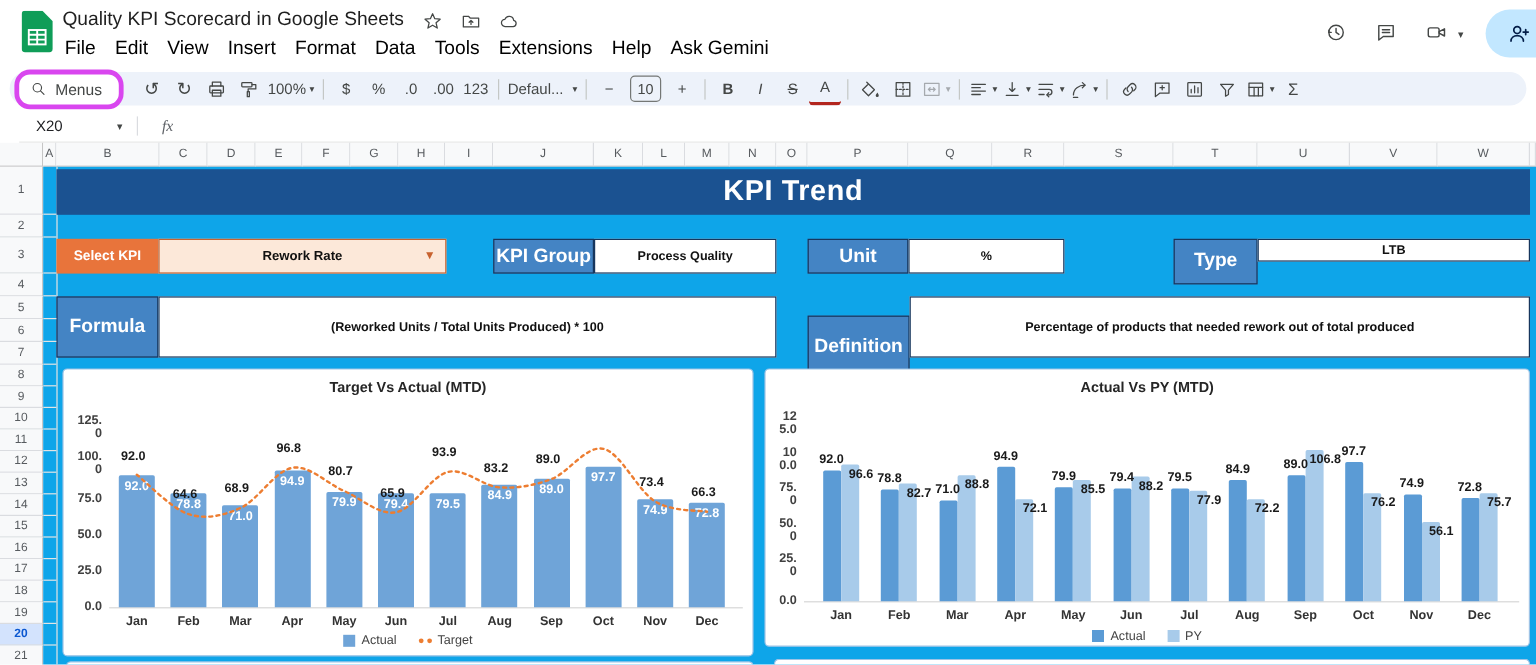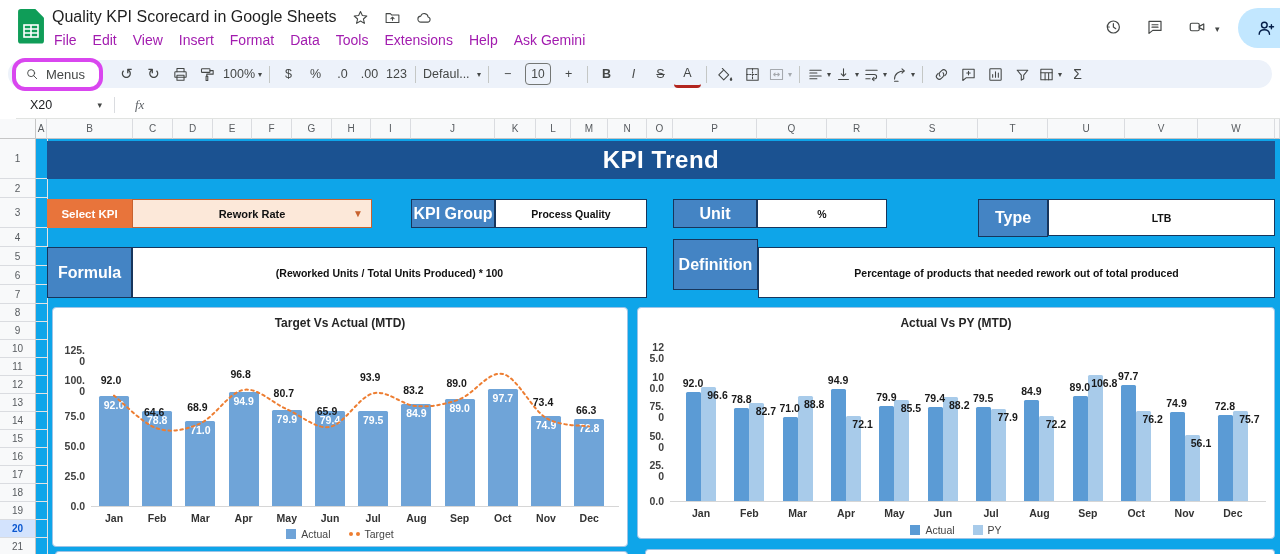--- a/index.html
+++ b/index.html
@@ -7,21 +7,21 @@
     font-family:"Liberation Sans",sans-serif;color:#1f1f1f;}
   svg{display:block;}
   .icon svg{width:18px;height:18px;stroke:#444746;fill:none;stroke-width:1.6;stroke-linecap:round;stroke-linejoin:round;}
   
   .topbar{position:absolute;left:0;top:0;width:1280px;height:56px;background:#fff;}
   .logo{position:absolute;left:18px;top:9px;}
   .title-row{position:absolute;left:52px;top:8px;display:flex;align-items:center;gap:15px;}
   .doc-title{font-size:16px;color:#1f1f1f;white-space:nowrap;}
   .t-icon svg{width:17px;height:17px;stroke:#444746;fill:none;stroke-width:1.5;stroke-linecap:round;stroke-linejoin:round;}
   .menubar{position:absolute;left:46px;top:30px;display:flex;}
-  .menu-item{padding:2px 8px;font-size:14px;color:#a21caf;border-radius:4px;cursor:default;}
+  .menu-item{padding:2px 8px;font-size:16px;color:#000000;border-radius:4px;cursor:default;}
   .tr-icon{position:absolute;top:18px;}
   .caret-glyph{font-size:9px;color:#444746;}
   .share-pill{position:absolute;left:1238px;top:8px;width:60px;height:40px;border-radius:20px 0 0 20px;
     background:#c2e7ff;display:flex;align-items:center;padding-left:18px;}
   .share-pill svg{width:20px;height:20px;stroke:#041e49;fill:none;stroke-width:1.7;stroke-linecap:round;stroke-linejoin:round;}
   
   .toolbar{position:absolute;top:60px;left:8px;width:1264px;height:28px;background:#edf2fa;border-radius:14px;
     display:flex;align-items:center;padding:0 4px;box-sizing:border-box;}
   .tb-btn{height:24px;min-width:23px;padding:0 2px;display:flex;align-items:center;justify-content:center;
     border-radius:4px;color:#444746;font-size:12.5px;white-space:nowrap;}
@@ -360,26 +360,26 @@
         <span class="sel-caret">▼</span>
       </div>
 
       <div class="blue-label" style="left:375px;top:60px;width:84px;height:29px">KPI Group</div>
       <div class="white-box" style="left:459px;top:60px;width:152px;height:29px">Process Quality</div>
 
       <div class="blue-label" style="left:637px;top:60px;width:84px;height:29px">Unit</div>
       <div class="white-box" style="left:721px;top:60px;width:130px;height:29px">%</div>
 
       <div class="blue-label" style="left:942px;top:60px;width:70px;height:38px">Type</div>
-      <div class="white-box" style="left:1012px;top:60px;width:227px;height:37px">LTB</div>
+      <div class="white-box" style="left:1012px;top:60px;width:227px;height:19px">LTB</div>
 
       <div class="blue-label" style="left:11px;top:108px;width:85px;height:51px">Formula</div>
       <div class="white-box" style="left:96px;top:108px;width:515px;height:51px">(Reworked Units / Total Units Produced) * 100</div>
 
-      <div class="blue-label" style="left:637px;top:100px;width:85px;height:51px">Definition</div>
+      <div class="blue-label" style="left:637px;top:124px;width:85px;height:51px">Definition</div>
       <div class="white-box" style="left:722px;top:108px;width:517px;height:51px">Percentage of products that needed rework out of total produced</div>
 
       <div class="chartbox" style="left:16px;top:168px;width:576px;height:240px">
           <div class="c-title">Target Vs Actual (MTD)</div>
           <div class="c-ytick" style="left: 6px; width: 26px; top: 48px;">125.0</div>
           <div class="c-ytick" style="left: 6px; width: 26px; top: 78px;">100.0</div>
           <div class="c-ytick" style="left: 6px; width: 26px; top: 108px;">75.0</div>
           <div class="c-ytick" style="left: 6px; width: 26px; top: 138px;">50.0</div>
           <div class="c-ytick" style="left: 6px; width: 26px; top: 168px;">25.0</div>
           <div class="c-ytick" style="left: 6px; width: 26px; top: 198px;">0.0</div>

